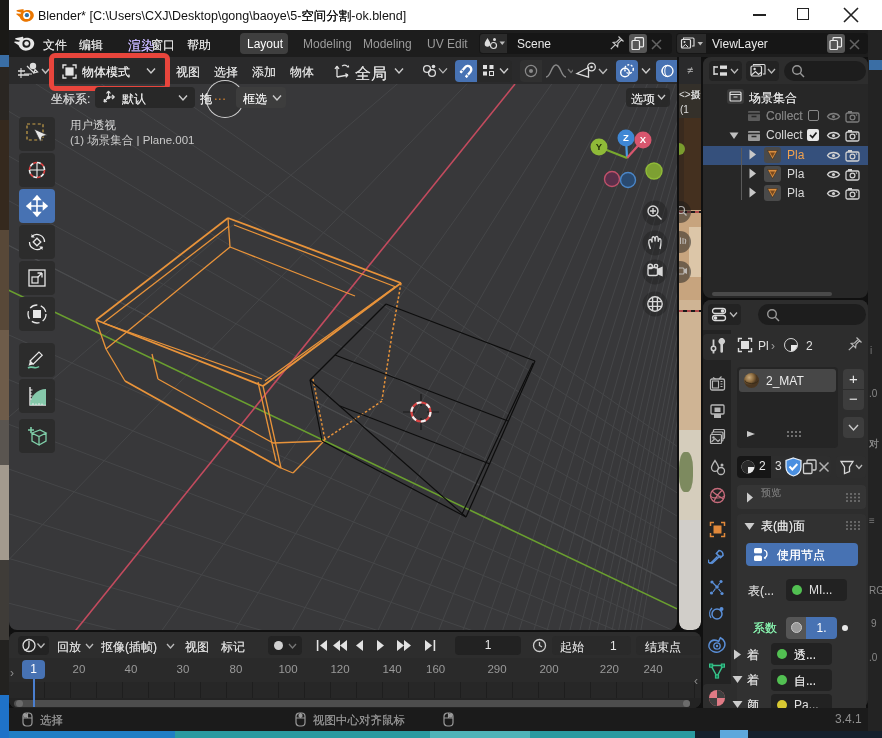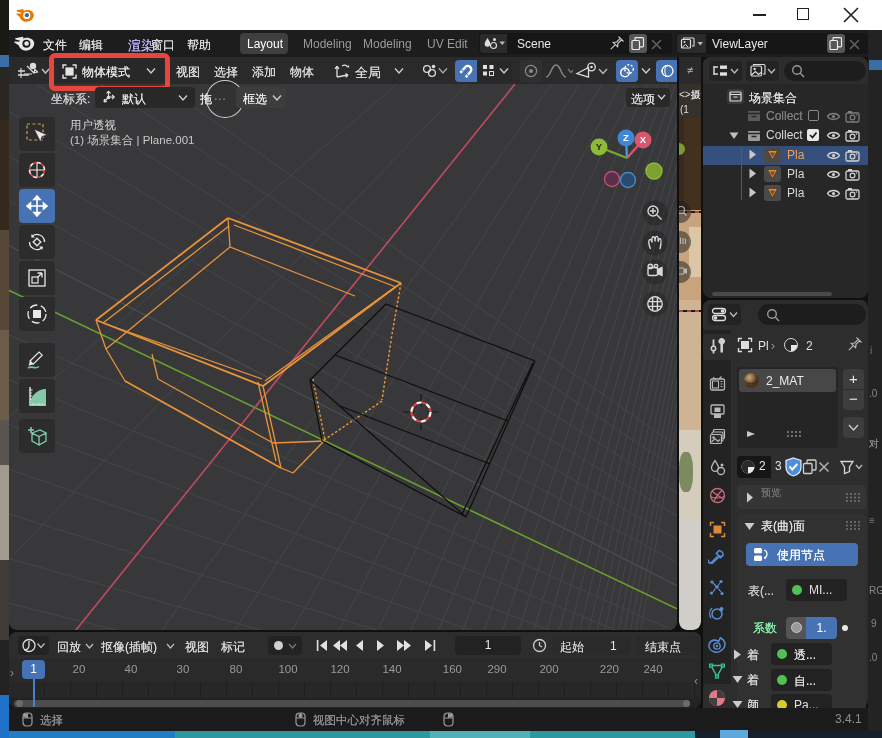--- a/index.html
+++ b/index.html
@@ -22,20 +22,21 @@
 <div class="abs" style="left:0;top:640px;width:9px;height:55px;background:#232220"></div>
 <div class="abs" style="left:0;top:695px;width:9px;height:43px;background:#1f72c8"></div>
 
 <div class="abs" style="left:9px;top:0;width:873px;height:30px;background:#fff"></div>
 <svg class="abs" style="left:16px;top:7px" width="18" height="16" viewBox="0 0 18 16">
  <path d="M7.2 6.2 1.2 4.6c-1-.3-1-1.2.3-1.5l4.8-.9c1-.2 1.8.2 1.4.9z" fill="#ea7600"></path>
  <path d="M9.5 3.2c4.6-.6 8 1.6 8.3 4.7.3 3.4-2.7 6.5-6.7 6.8-3.7.3-6.6-1.9-7.4-4.8L.7 7.6c-.9-.5-.6-1.3.4-1.2l3.5.3c.8-1.8 2.6-3.2 4.9-3.5z" fill="#ea7600"></path>
  <circle cx="10.7" cy="8.4" r="3.6" fill="#fff"></circle>
  <circle cx="10.9" cy="8.2" r="2.1" fill="#2b6fa9"></circle>
 </svg>
+<div class="abs" style="left:38px;top:8px;font-size:12.5px;color:#111">Blender* [C:\Users\CXJ\Desktop\gong\baoye\5-<span class="cjk">空间分割</span>-ok.blend]</div>
 <div class="abs" style="left:753px;top:14px;width:13px;height:1.5px;background:#222"></div>
 <div class="abs" style="left:797px;top:8px;width:12px;height:12px;border:1.4px solid #222"></div>
 <svg class="abs" style="left:843px;top:7px" width="16" height="16">
       <path d="M1 1 15 15 M15 1 1 15" stroke="#222" stroke-width="1.6"></path>
     </svg>
 
 <div class="abs" style="left:9px;top:30px;width:873px;height:27px;background:#1d1d1d"></div>
 <svg class="abs" style="left:14px;top:34px" width="21" height="19" viewBox="0 0 21 19">
  <path d="M8.6 7.4 1.9 5.6c-1.1-.35-1.1-1.35.35-1.7l5.4-1c1.1-.2 2 .25 1.55 1z" fill="#e8e8e8"></path>
  <path d="M11 3.9c5.1-.7 8.9 1.8 9.2 5.2.3 3.8-3 7.2-7.4 7.5-4.1.3-7.3-2.1-8.2-5.3L.8 8.8C-.2 8.2.1 7.3 1.2 7.4l3.9.33C6 5.7 8.4 4.2 11 3.9z" fill="#e8e8e8"></path>
@@ -252,21 +253,21 @@
     </svg>
 <div class="abs cjk" style="left:176px;top:64px;font-size:12px;color:#dcdcdc">视图</div>
 <div class="abs cjk" style="left:214px;top:64px;font-size:12px;color:#dcdcdc">选择</div>
 <div class="abs cjk" style="left:252px;top:64px;font-size:12px;color:#dcdcdc">添加</div>
 <div class="abs cjk" style="left:290px;top:64px;font-size:12px;color:#dcdcdc">物体</div>
 <svg class="abs" style="left:334px;top:62px" width="17" height="18" viewBox="0 0 17 18">
  <path d="M3 15 L3 4 M3 4 l-2 3 M3 4 l2 3 M3 15 L14 13 M14 13 l-2.6-1.4 M14 13 l-2.2 2.4" stroke="#ddd" stroke-width="1.3" fill="none"></path>
  <path d="M8 4 a4.5 4.5 0 0 1 6 1" stroke="#ddd" stroke-width="1.2" fill="none"></path>
       <path d="M14.8 3 l.4 2.6 -2.6-.3z" fill="#ddd"></path>
 </svg>
-<div class="abs cjk" style="left:355px;top:64px;font-size:13px;color:#dcdcdc">全局</div>
+<div class="abs cjk" style="left:355px;top:64px;font-size:16px;color:#dcdcdc">全局</div>
 <svg class="abs" style="left:394px;top:67px" width="10" height="8">
       <path d="M1 1.5 l4 4.5 4-4.5" stroke="#ccc" stroke-width="1.4" fill="none"></path>
     </svg>
 <svg class="abs" style="left:420px;top:62px" width="30" height="18" viewBox="0 0 30 18">
  <circle cx="7" cy="7" r="3.4" fill="none" stroke="#ddd" stroke-width="1.3"></circle>
  <circle cx="12" cy="11" r="3.4" fill="none" stroke="#ddd" stroke-width="1.3"></circle>
  <circle cx="13.5" cy="4.5" r="1.8" fill="#ddd"></circle>
  <path d="M21 7 l4.5 5 4.5-5" stroke="#bbb" stroke-width="1.4" fill="none" transform="translate(0,0) scale(0.9)"></path>
 </svg>
 <div class="abs" style="left:455px;top:60px;width:22px;height:22px;background:#4772b3;border-radius:4px 0 0 4px"></div>
@@ -847,21 +848,21 @@
 <div class="abs" style="left:9px;top:658px;width:692px;height:24px;background:#2a2a2a"></div>
 <div class="abs" style="left:9px;top:682px;width:692px;height:16px;background:#272727"></div>
 <div class="abs" style="left:9px;top:698px;width:692px;height:10px;background:#232323;border-radius:0 0 8px 8px"></div>
 <div class="abs" style="left:61px;top:663px;width:36px;text-align:center;font-size:11.5px;color:#9a9a9a">20</div>
 <div class="abs" style="left:113px;top:663px;width:36px;text-align:center;font-size:11.5px;color:#9a9a9a">40</div>
 <div class="abs" style="left:165px;top:663px;width:36px;text-align:center;font-size:11.5px;color:#9a9a9a">30</div>
 <div class="abs" style="left:218px;top:663px;width:36px;text-align:center;font-size:11.5px;color:#9a9a9a">80</div>
 <div class="abs" style="left:270px;top:663px;width:36px;text-align:center;font-size:11.5px;color:#9a9a9a">100</div>
 <div class="abs" style="left:322px;top:663px;width:36px;text-align:center;font-size:11.5px;color:#9a9a9a">120</div>
 <div class="abs" style="left:374px;top:663px;width:36px;text-align:center;font-size:11.5px;color:#9a9a9a">140</div>
-<div class="abs" style="left:426px;top:663px;width:36px;text-align:right;font-size:11.5px;color:#9a9a9a">160</div>
+<div class="abs" style="left:426px;top:663px;width:36px;text-align:left;font-size:11.5px;color:#9a9a9a">160</div>
 <div class="abs" style="left:479px;top:663px;width:36px;text-align:center;font-size:11.5px;color:#9a9a9a">290</div>
 <div class="abs" style="left:531px;top:663px;width:36px;text-align:center;font-size:11.5px;color:#9a9a9a">200</div>
 <div class="abs" style="left:583px;top:663px;width:36px;text-align:right;font-size:11.5px;color:#9a9a9a">220</div>
 <div class="abs" style="left:635px;top:663px;width:36px;text-align:center;font-size:11.5px;color:#9a9a9a">240</div>
 <div class="abs" style="left:44px;top:682px;width:1px;height:16px;background:#1e1e1e"></div>
 <div class="abs" style="left:70px;top:682px;width:1px;height:16px;background:#1e1e1e"></div>
 <div class="abs" style="left:96px;top:682px;width:1px;height:16px;background:#1e1e1e"></div>
 <div class="abs" style="left:122px;top:682px;width:1px;height:16px;background:#1e1e1e"></div>
 <div class="abs" style="left:148px;top:682px;width:1px;height:16px;background:#1e1e1e"></div>
 <div class="abs" style="left:174px;top:682px;width:1px;height:16px;background:#1e1e1e"></div>

